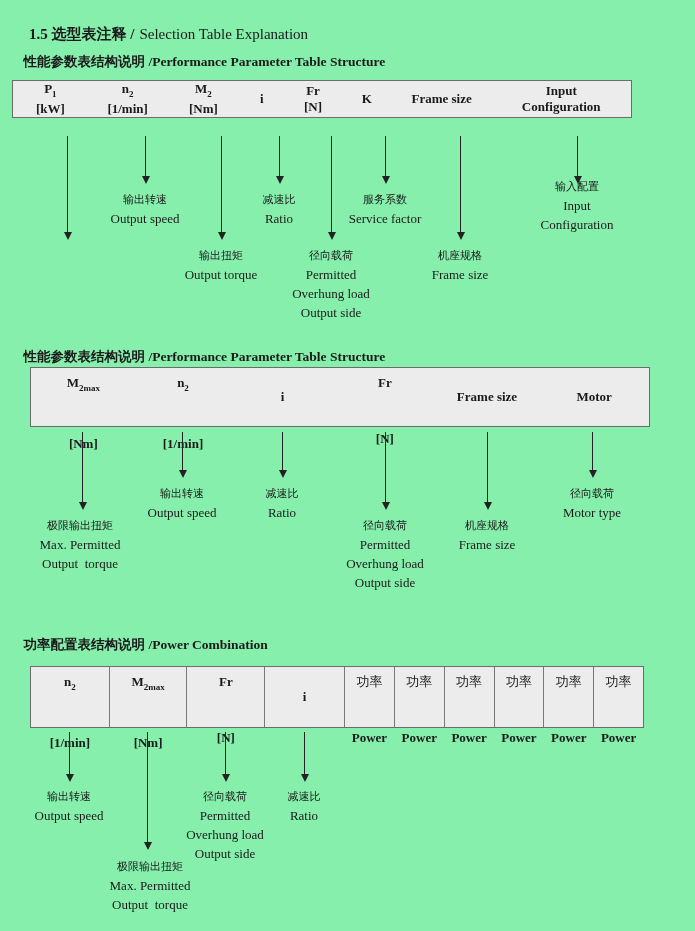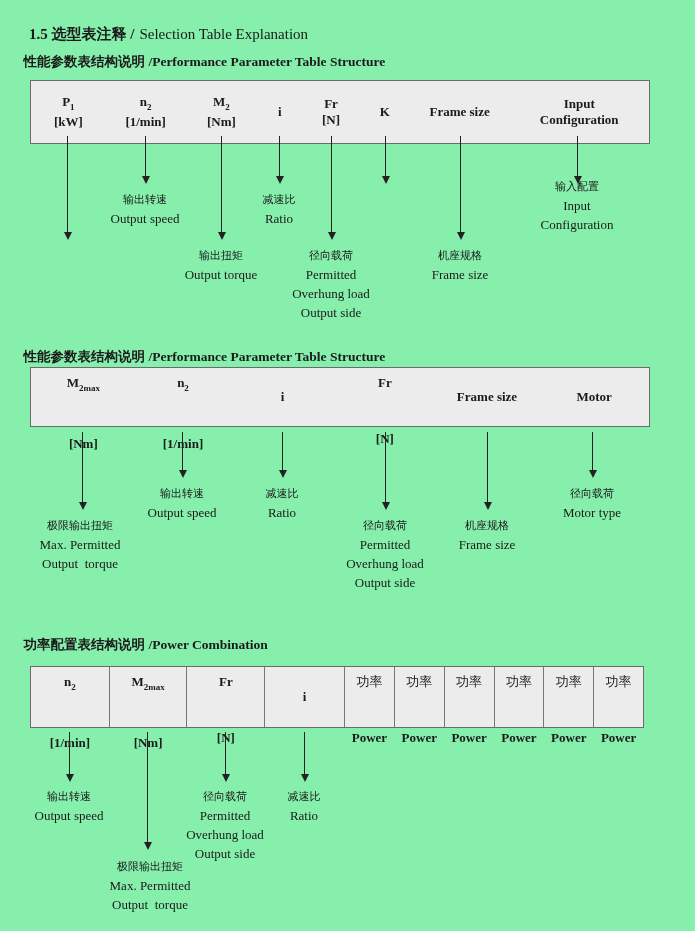--- a/index.html
+++ b/index.html
@@ -39,21 +39,21 @@
 <div id="page">
 
   <div class="title">
     <span class="zh">1.5 选型表注释 /</span><span class="en">Selection Table Explanation</span>
   </div>
 
   <div class="heading" style="top:37px">
     <span>性能参数表结构说明 /</span><span class="en">Performance Parameter Table Structure</span>
   </div>
 
-  <div class="htable" style="left:30px;top:80px;width:620px;height:64px">
+  <div class="htable" style="left:12px;top:80px;width:620px;height:38px">
     <div class="cell" style="width:75px">
       <div class="t-l1"><span>P</span><sub>1</sub></div>
       <div class="t-l2">[kW]</div>
     </div>
     <div class="cell" style="width:80px">
       <div class="t-l1"><span>n</span><sub>2</sub></div>
       <div class="t-l2">[1/min]</div>
     </div>
     <div class="cell" style="width:72px">
       <div class="t-l1"><span>M</span><sub>2</sub></div>
@@ -98,20 +98,24 @@
   <div class="callout" style="left:279px;top:189px">
     <div class="czh">减速比</div>
     <div class="cen">Ratio</div>
   </div>
   <div class="callout" style="left:331px;top:245px">
     <div class="czh">径向载荷</div>
     <div class="cen">Permitted</div>
     <div class="cen">Overhung load</div>
     <div class="cen">Output side</div>
   </div>
+  <div class="callout" style="left:385px;top:189px">
+    <div class="czh">服务系数</div>
+    <div class="cen">Service factor</div>
+  </div>
   <div class="callout" style="left:460px;top:245px">
     <div class="czh">机座规格</div>
     <div class="cen">Frame size</div>
   </div>
   <div class="callout" style="left:577px;top:176px">
     <div class="czh">输入配置</div>
     <div class="cen">Input</div>
     <div class="cen">Configuration</div>
   </div>
 

